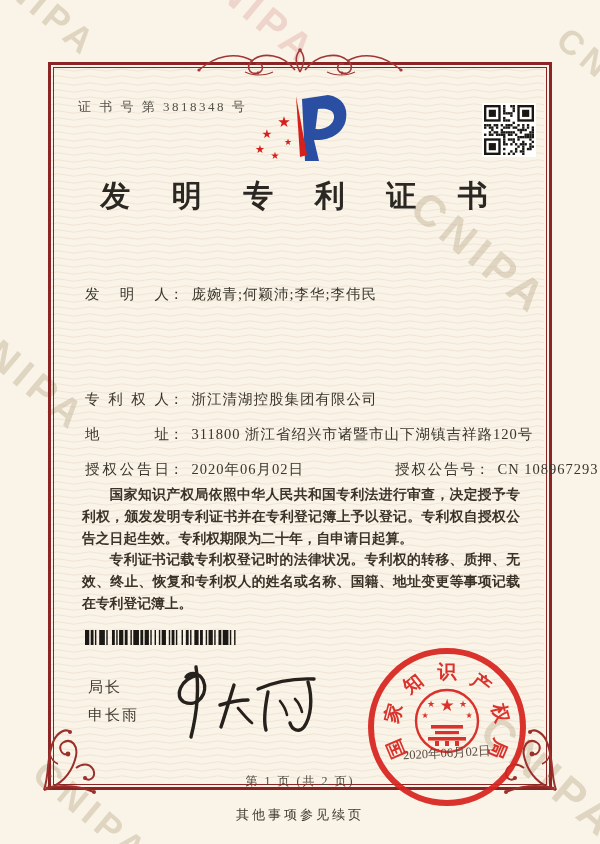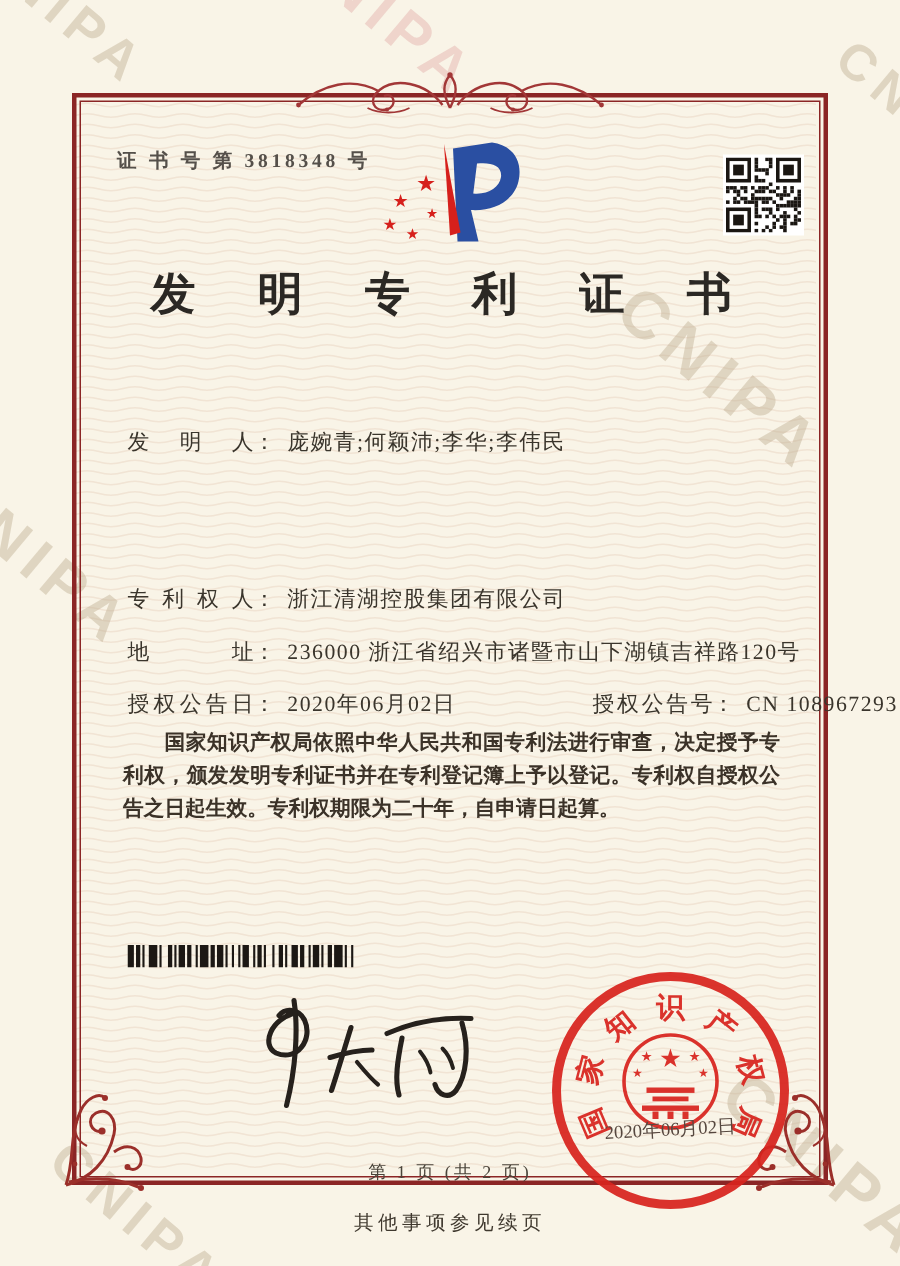--- a/index.html
+++ b/index.html
@@ -33,21 +33,21 @@
   .ornament-top{position:absolute;left:50%;top:48px;transform:translateX(-50%);z-index:3;}
   .ornament-corner{position:absolute;z-index:3;}
   .ornament-bl{left:36px;top:712px;}
   .ornament-br{left:484px;top:712px;transform:scaleX(-1);}
 
   
   .content{position:absolute;inset:0;z-index:4;}
 
   .cert-no{
     position:absolute;left:78px;top:98px;
-    font-size:13px;letter-spacing:2.5px;color:#55504a;font-weight:bold;
+    font-size:13px;letter-spacing:2.5px;color:#55504a;
   }
   .logo{position:absolute;left:250px;top:93px;width:100px;height:74px;}
   .qr{position:absolute;left:482px;top:103px;width:50px;height:50px;background:#fff;padding:2px;}
 
   .title{
     position:absolute;left:0;right:0;top:176px;
     text-align:center;font-size:30px;font-weight:600;
     letter-spacing:17px;padding-left:5px;color:#2b2824;
   }
 
@@ -409,31 +409,32 @@
 
     <div class="title">发 明 专 利 证 书</div>
 
     <div class="row" style="top:285px">
       <span class="flabel">发明人</span><span class="colon">：</span><span class="fvalue">庞婉青;何颖沛;李华;李伟民</span>
     </div>
     <div class="row" style="top:390px">
       <span class="flabel">专利权人</span><span class="colon">：</span><span class="fvalue">浙江清湖控股集团有限公司</span>
     </div>
     <div class="row" style="top:425px">
-      <span class="flabel">地址</span><span class="colon">：</span><span class="fvalue">236000 浙江省绍兴市诸暨市山下湖镇吉祥路120号</span>
+      <span class="flabel">地址</span><span class="colon">：</span><span class="fvalue">311800 浙江省绍兴市诸暨市山下湖镇吉祥路120号</span>
     </div>
     <div class="row" style="top:460px">
       <span class="flabel">授权公告日</span><span class="colon">：</span><span class="fvalue">2020年06月02日</span>
       <span class="grant2">
         <span class="flabel">授权公告号</span><span class="colon">：</span><span class="fvalue">CN 108967293 B</span>
       </span>
     </div>
 
     <div class="legal">
       <p>国家知识产权局依照中华人民共和国专利法进行审查，决定授予专利权，颁发发明专利证书并在专利登记簿上予以登记。专利权自授权公告之日起生效。专利权期限为二十年，自申请日起算。</p>
+      <p>专利证书记载专利权登记时的法律状况。专利权的转移、质押、无效、终止、恢复和专利权人的姓名或名称、国籍、地址变更等事项记载在专利登记簿上。</p>
     </div>
 
     <svg class="barcode" viewBox="0 0 182 15" preserveAspectRatio="none" id="barcode-svg">
         <rect x="0" y="0" width="4.26" height="15" fill="#1c1814"></rect>
         <rect x="5.68" y="0" width="2.84" height="15" fill="#1c1814"></rect>
         <rect x="9.94" y="0" width="1.42" height="15" fill="#1c1814"></rect>
         <rect x="14.2" y="0" width="5.68" height="15" fill="#1c1814"></rect>
         <rect x="21.299999999999997" y="0" width="1.42" height="15" fill="#1c1814"></rect>
         <rect x="26.979999999999997" y="0" width="2.84" height="15" fill="#1c1814"></rect>
         <rect x="31.239999999999995" y="0" width="1.42" height="15" fill="#1c1814"></rect>
@@ -457,20 +458,24 @@
         <rect x="115.02000000000005" y="0" width="2.84" height="15" fill="#1c1814"></rect>
         <rect x="120.70000000000006" y="0" width="1.42" height="15" fill="#1c1814"></rect>
         <rect x="123.54000000000006" y="0" width="4.26" height="15" fill="#1c1814"></rect>
         <rect x="129.22000000000006" y="0" width="1.42" height="15" fill="#1c1814"></rect>
         <rect x="133.48000000000005" y="0" width="2.84" height="15" fill="#1c1814"></rect>
         <rect x="137.74000000000004" y="0" width="5.68" height="15" fill="#1c1814"></rect>
         <rect x="144.84000000000003" y="0" width="1.42" height="15" fill="#1c1814"></rect>
         <rect x="149.10000000000002" y="0" width="1.42" height="15" fill="#1c1814"></rect>
       </svg>
 
+    <div class="director">
+      <div>局长</div>
+      <div>申长雨</div>
+    </div>
 
     <svg class="signature" width="152" height="82" viewBox="0 0 152 82">
       <g fill="none" stroke="#26211c" stroke-width="3.4" stroke-linecap="round">
         <path d="M30 12 C12 16 6 34 16 39 C30 45 41 30 35 17 C31 9 22 9 18 14"></path>
         <path d="M28 4 C31 24 29 50 23 74"></path>
         <path d="M66 22 C61 38 57 52 53 64"></path>
         <path d="M52 42 C62 39 72 37 80 37"></path>
         <path d="M70 45 C75 51 79 56 84 60" stroke-width="2.8"></path>
         <path d="M90 26 C106 19 126 15 146 16"></path>
         <path d="M100 29 C97 44 95 57 98 67"></path>

